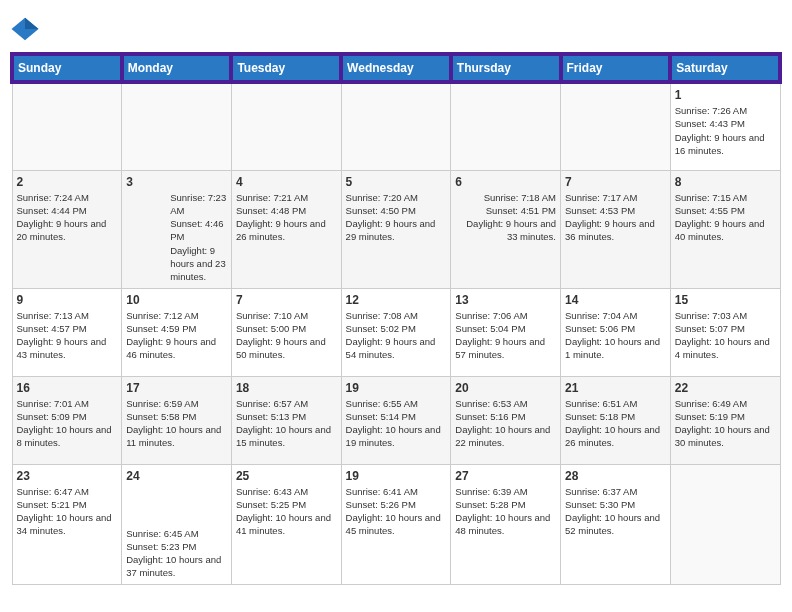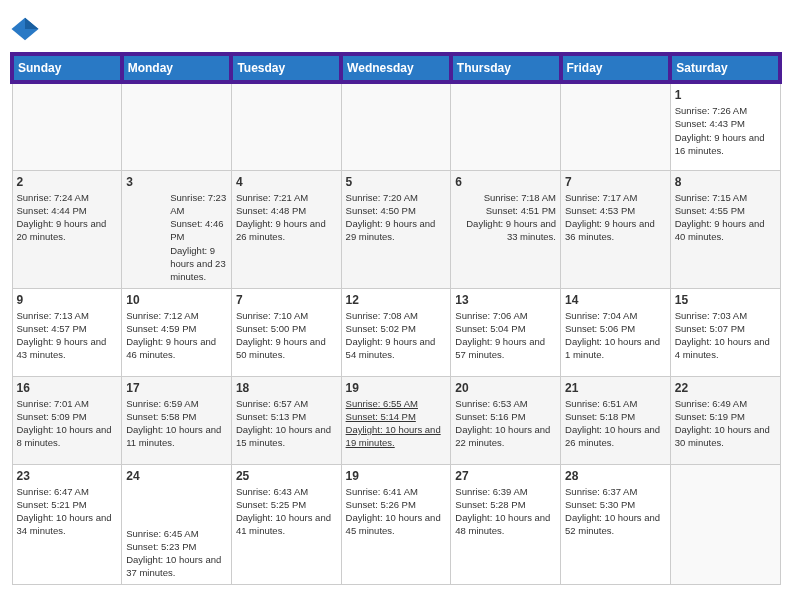--- a/index.html
+++ b/index.html
@@ -244,21 +244,21 @@
 Daylight: 10 hours and 11 minutes.</div>
         </td>
         <td>
           <span class="day-number">18</span>
           <div class="day-info" style="white-space: pre-line;">Sunrise: 6:57 AM
 Sunset: 5:13 PM
 Daylight: 10 hours and 15 minutes.</div>
         </td>
         <td>
           <span class="day-number">19</span>
-          <div class="day-info" style="white-space: pre-line; text-decoration: underline;">Sunrise: 6:55 AM
+          <div class="day-info" style="white-space: pre-line;">Sunrise: 6:55 AM
 Sunset: 5:14 PM
 Daylight: 10 hours and 19 minutes.</div>
         </td>
         <td>
           <span class="day-number">20</span>
           <div class="day-info" style="white-space: pre-line;">Sunrise: 6:53 AM
 Sunset: 5:16 PM
 Daylight: 10 hours and 22 minutes.</div>
         </td>
         <td>

